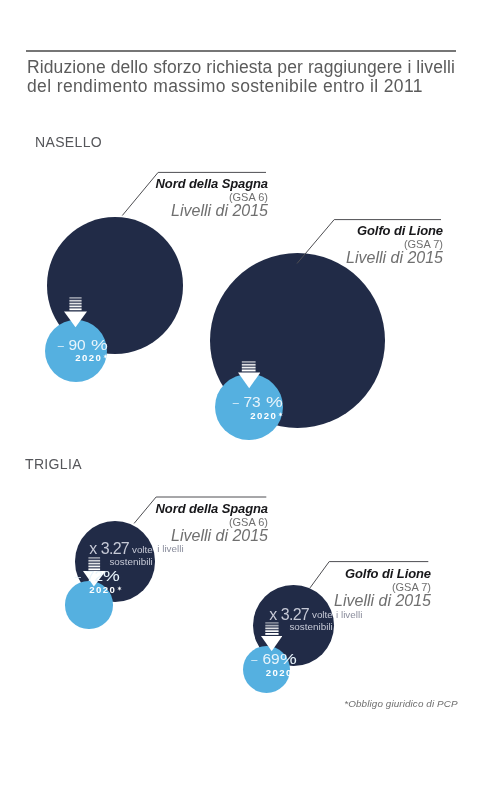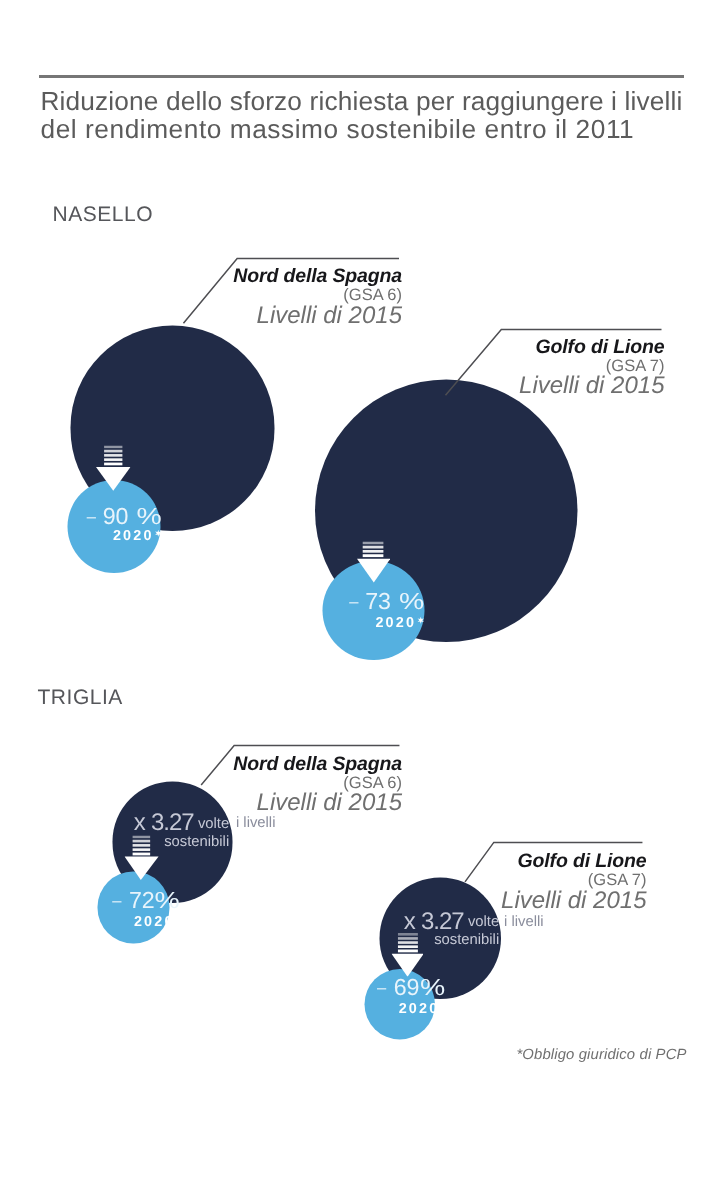--- a/index.html
+++ b/index.html
@@ -109,21 +109,21 @@
     </g>
   </svg>
   <div class="ctext" style="left:89.2px;top:541px;">
     <span class="mult">x</span><span class="num" style="margin-left:3.5px;letter-spacing:-0.7px;">3.27</span>
   </div>
   <div class="unitstack" style="left:99.5px;top:543.5px;width:53.3px;">
     <div>volte</div>
     <div>sostenibili</div>
   </div>
   <div class="unitout" style="left:157.3px;top:543.3px;">i livelli</div>
-  <div class="btext" style="left:61px;top:568px;width:56px;margin-top:25px;">
+  <div class="btext" style="left:61px;top:568px;width:56px;">
     <div class="pct" style="font-size:15.5px;"><span class="minus">–</span><span class="pnum" style="margin:0 0 0 5px;">72</span><span class="psym">%</span></div>
     <div class="yr" style="font-size:9.6px;position:relative;left:5px;margin-top:1.5px;"><span>2020</span><svg class="ast" width="5" height="5" viewBox="0.1 0.1 5 5">
           <polygon fill="#ffffff" points="2.6,0.2 2.13,1.78 0.52,1.4 1.65,2.6 0.52,3.8 2.13,3.42 2.6,5.0 3.07,3.42 4.68,3.8 3.55,2.6 4.68,1.4 3.08,1.78"></polygon>
         </svg></div>
   </div>
 
   <div class="dark" style="left:252.8px;top:585.2px;width:80.8px;height:80.8px;"></div>
   <div class="blue" style="left:243.1px;top:645.5px;width:47.1px;height:47.1px;"></div>
   <svg class="arrow" style="left:260.7px;top:621.8px;" width="21.4" height="29.4" viewBox="0 0 21.4 29.4">
     <g fill="#ffffff">

